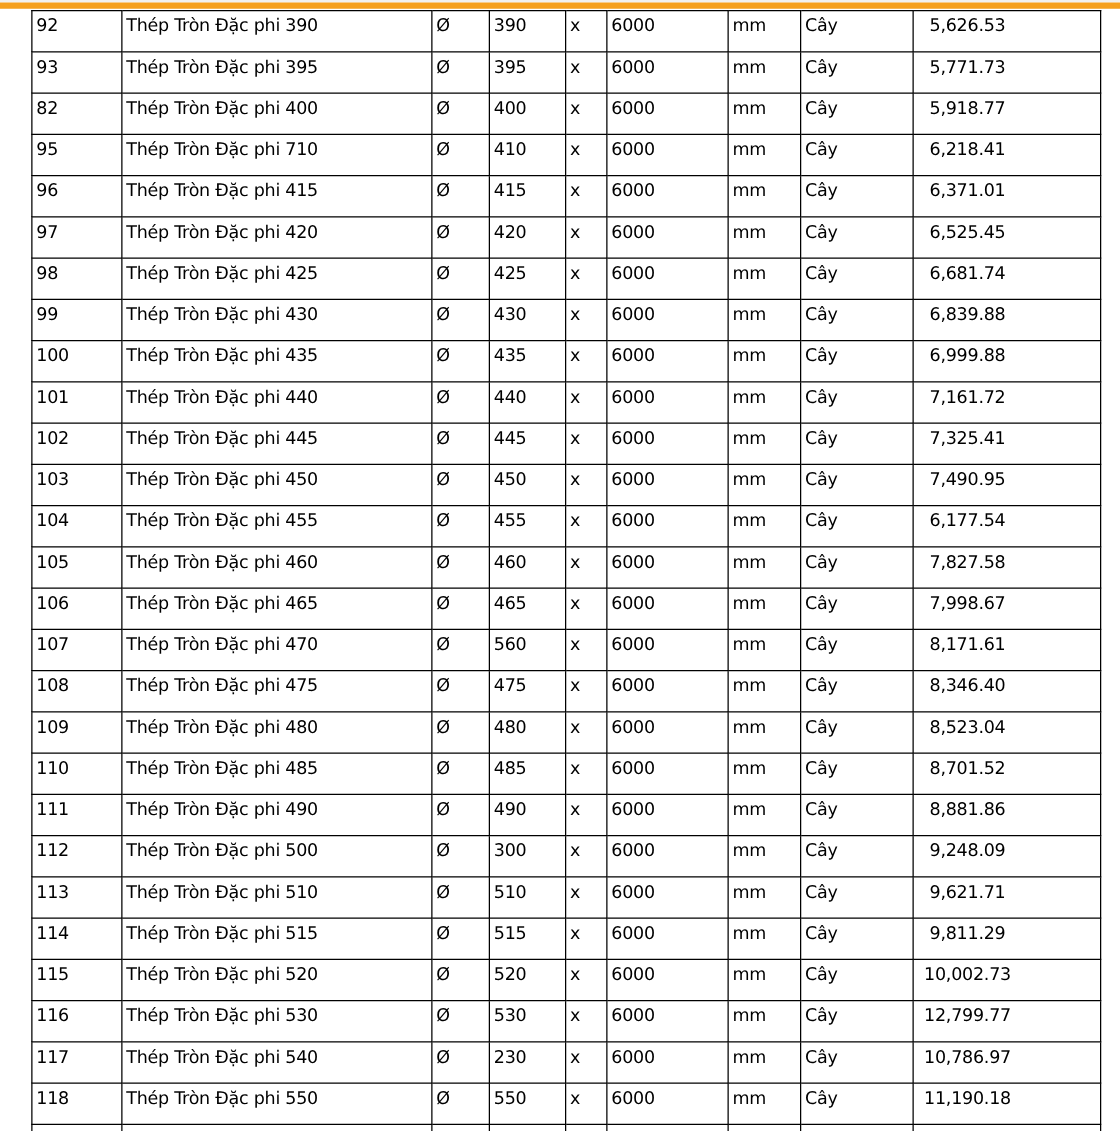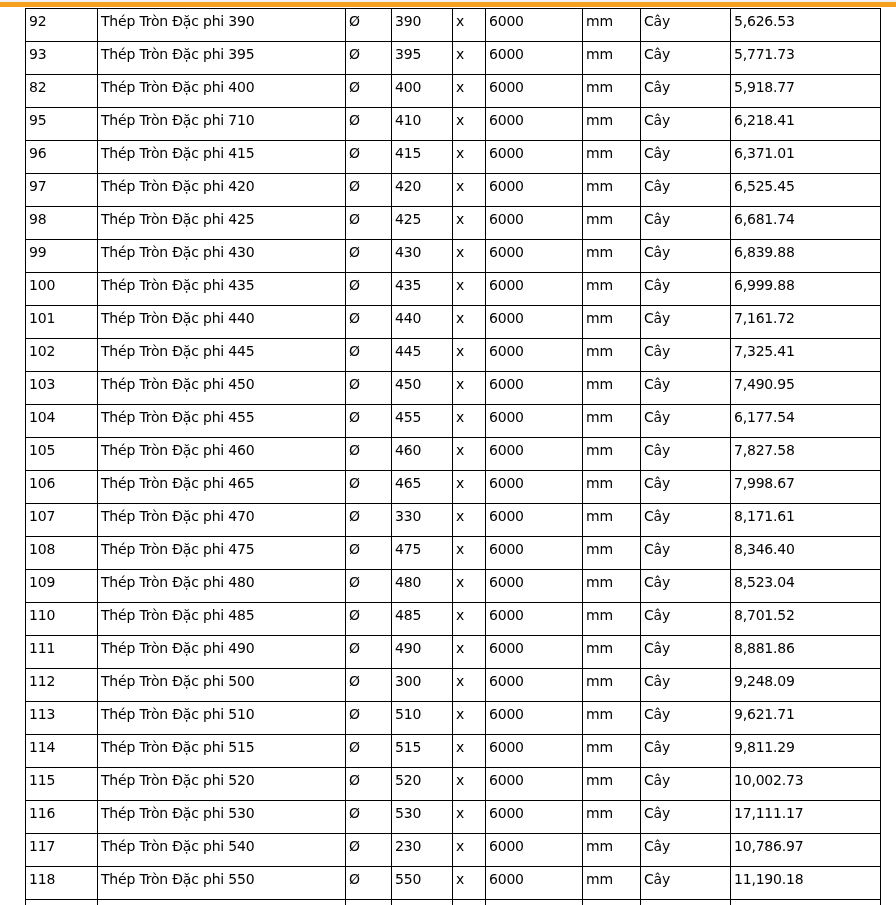--- a/index.html
+++ b/index.html
@@ -32,21 +32,21 @@
     vertical-align: top;
     padding: 3px 2px 0 3px;
     font-size: 14px;
     line-height: 18px;
     letter-spacing: -0.2px;
     color: #000000;
     white-space: nowrap;
     overflow: hidden;
   }
   table.price-table td.weight {
-    text-align: left;
+    text-align: center;
     padding-right: 66px;
   }
   col.c-no     { width: 72px; }
   col.c-name   { width: 248px; }
   col.c-sym    { width: 46px; }
   col.c-dia    { width: 61px; }
   col.c-sep    { width: 33px; }
   col.c-len    { width: 97px; }
   col.c-lenu   { width: 58px; }
   col.c-unit   { width: 90px; }
@@ -234,21 +234,21 @@
           <td>x</td>
           <td>6000</td>
           <td>mm</td>
           <td>Cây</td>
           <td class="weight">7,998.67</td>
         </tr>
         <tr>
           <td>107</td>
           <td>Thép Tròn Đặc phi 470</td>
           <td>Ø</td>
-          <td>330</td>
+          <td>560</td>
           <td>x</td>
           <td>6000</td>
           <td>mm</td>
           <td>Cây</td>
           <td class="weight">8,171.61</td>
         </tr>
         <tr>
           <td>108</td>
           <td>Thép Tròn Đặc phi 475</td>
           <td>Ø</td>
@@ -338,21 +338,21 @@
         </tr>
         <tr>
           <td>116</td>
           <td>Thép Tròn Đặc phi 530</td>
           <td>Ø</td>
           <td>530</td>
           <td>x</td>
           <td>6000</td>
           <td>mm</td>
           <td>Cây</td>
-          <td class="weight">17,111.17</td>
+          <td class="weight">12,799.77</td>
         </tr>
         <tr>
           <td>117</td>
           <td>Thép Tròn Đặc phi 540</td>
           <td>Ø</td>
           <td>230</td>
           <td>x</td>
           <td>6000</td>
           <td>mm</td>
           <td>Cây</td>

